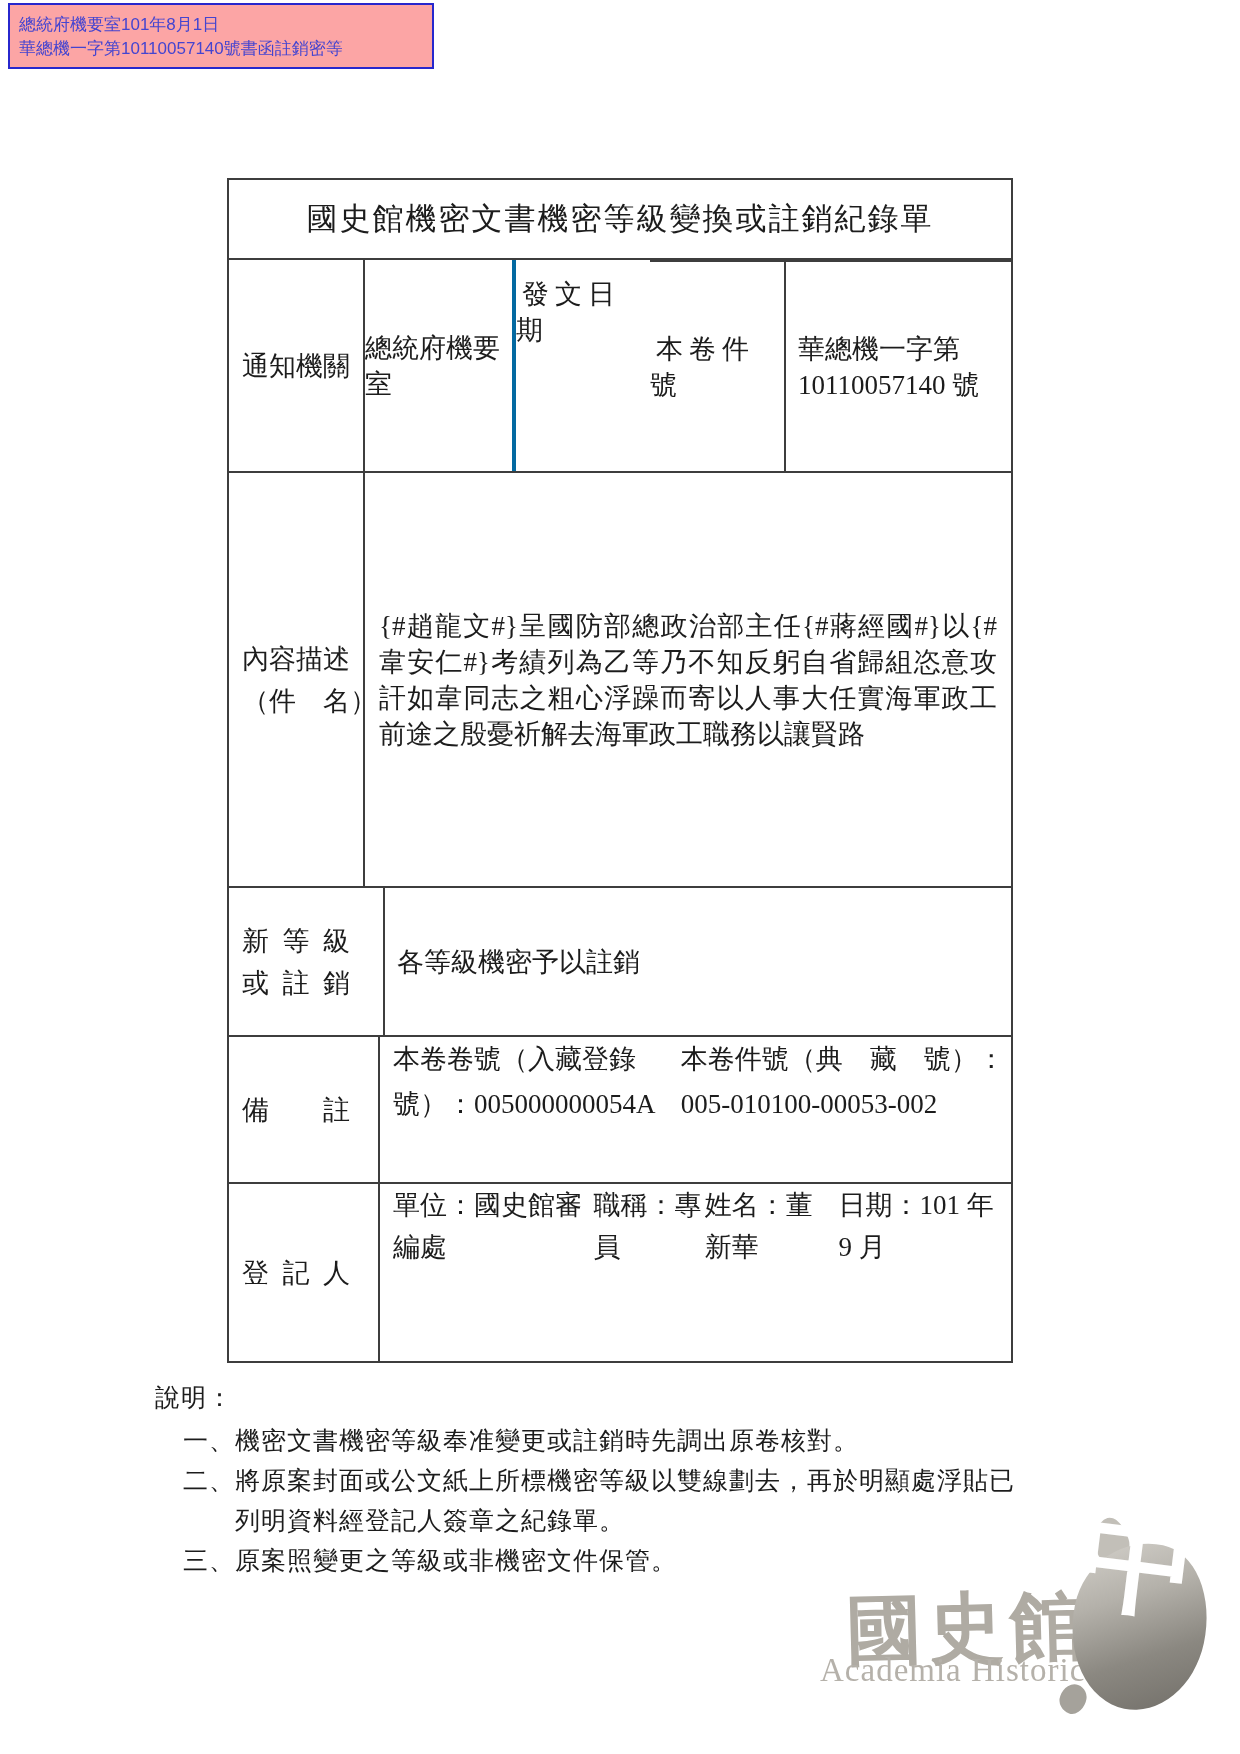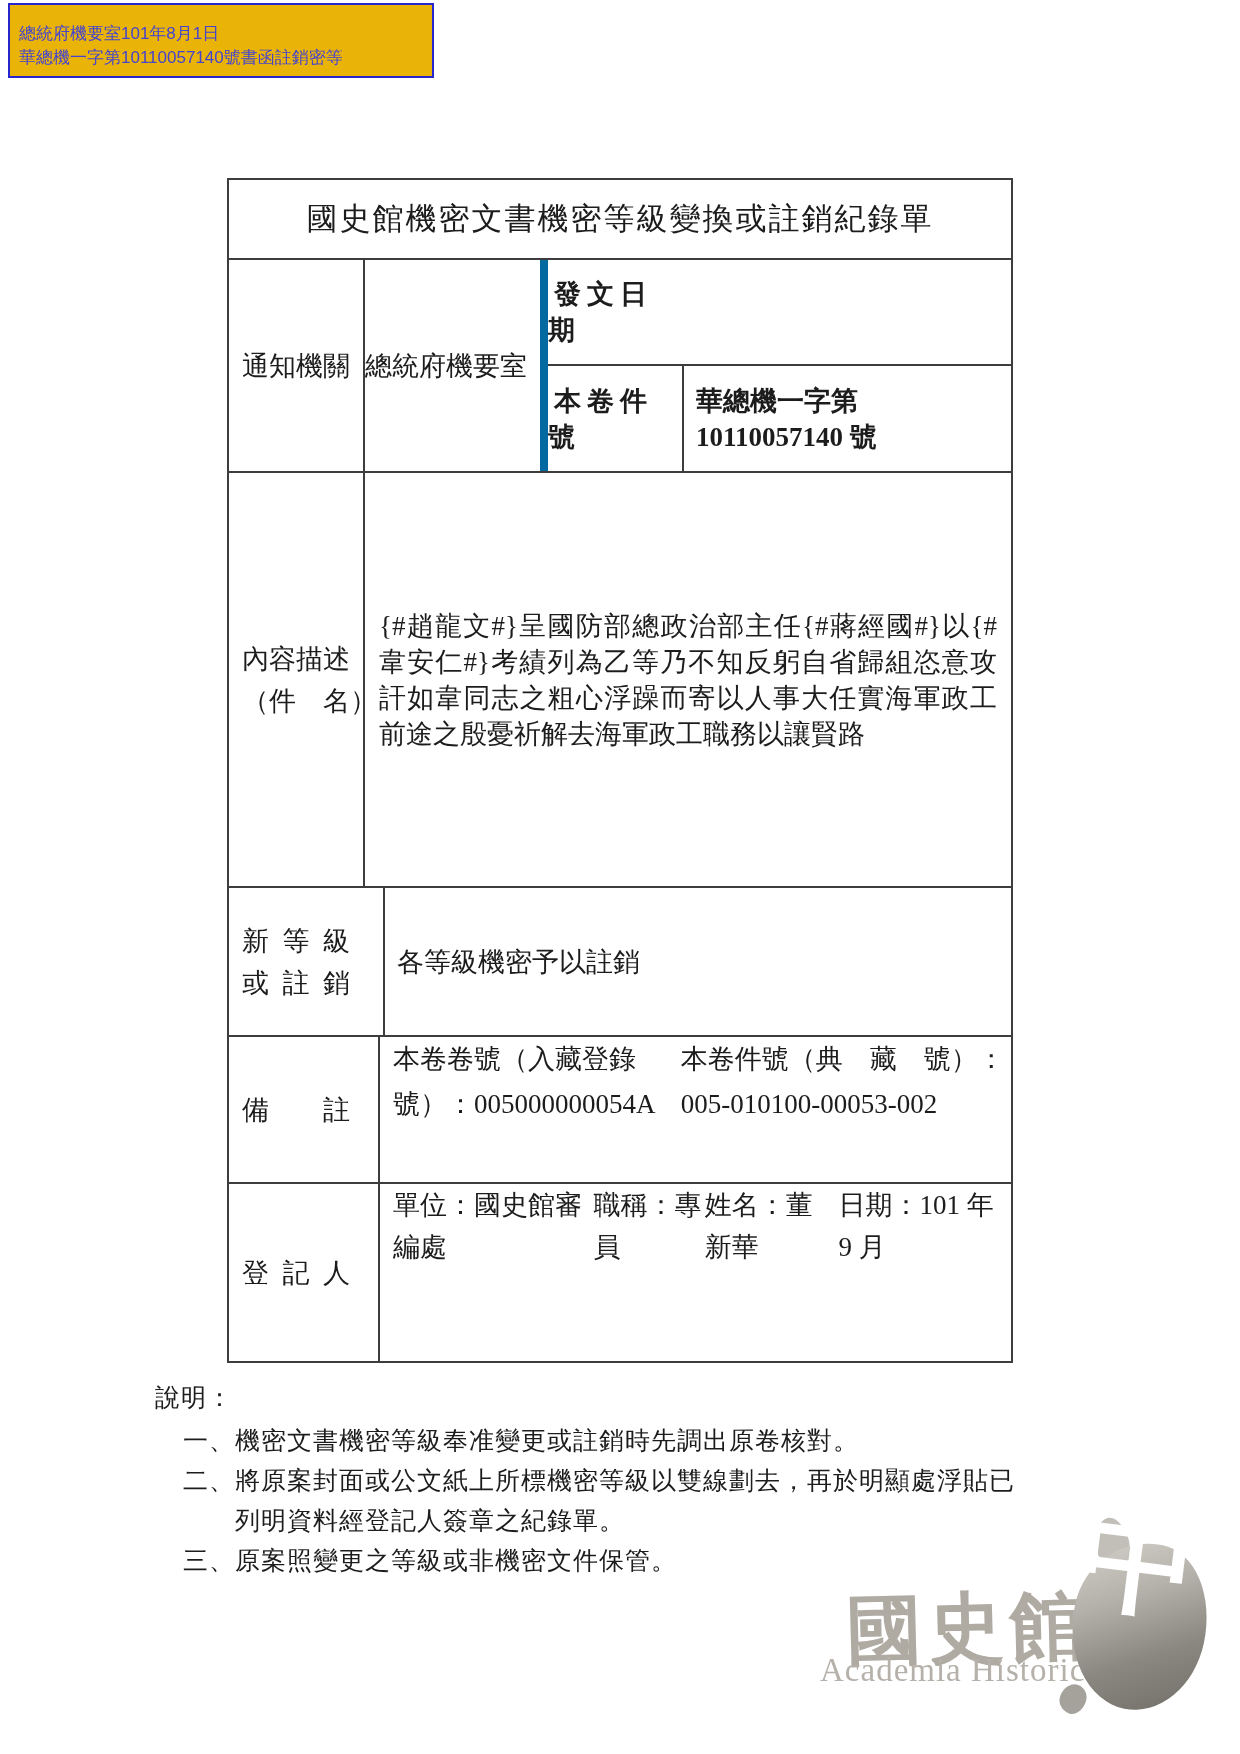--- a/index.html
+++ b/index.html
@@ -4,43 +4,43 @@
 <style>
   html,body{margin:0;padding:0;}
   body{
     width:1240px;height:1754px;position:relative;background:#ffffff;
     font-family:"Liberation Serif","DejaVu Serif",serif;color:#1c1c1c;
     overflow:hidden;
   }
   
   .stamp{
     position:absolute;left:8px;top:3px;width:404px;
-    border:2px solid #2727cd;padding:17px 9px 6px 9px;
+    border:2px solid #2727cd;padding:8px 9px 6px 9px;
     font-family:"Liberation Sans","DejaVu Sans",sans-serif;
     font-size:17px;line-height:24px;color:#4444d0;white-space:nowrap;
-    background:#eab308;
+    background:#fca5a5;
   }
   
   .tbl{
     position:absolute;left:227px;top:178px;width:786px;height:1185px;
     border:2px solid #3d3d3d;box-sizing:border-box;background:#fff;
     display:flex;flex-direction:column;font-size:27px;
   }
   .trow{display:flex;box-sizing:border-box;border-top:2px solid #3d3d3d;min-height:0;}
   .trow:first-child{border-top:none;}
   .tcell{box-sizing:border-box;border-left:2px solid #3d3d3d;min-width:0;
     display:flex;align-items:center;}
   .tcell:first-child{border-left:none;}
   .label-cell{justify-content:center;padding:0 13px;}
   .spread{display:flex;justify-content:space-between;width:100%;}
   .lblcol{display:flex;flex-direction:column;gap:8px;width:100%;line-height:34px;}
   .title-row{height:78px;align-items:center;justify-content:center;
     font-size:31px;letter-spacing:2px;display:flex;}
   .val{padding-left:12px;}
-  .sub{flex:1;display:flex;flex-direction:column;border-left:8px solid #0369a1;font-weight:bold;}
+  .sub{flex:1;display:flex;border-left:4px solid #0369a1;}
   .subrow{display:flex;flex:1;box-sizing:border-box;border-top:2px solid #3d3d3d;min-height:0;}
   .subrow:first-child{border-top:none;}
   .sublabel{width:134px;flex:none;display:flex;align-items:center;justify-content:center;
     letter-spacing:6px;text-indent:6px;box-sizing:border-box;}
   .subval{flex:1;display:flex;align-items:center;border-left:2px solid #3d3d3d;
     box-sizing:border-box;padding-left:12px;}
   .content-text{
     display:block;line-height:36px;text-align:justify;padding:0 14px;
     align-self:center;width:100%;box-sizing:border-box;
   }
@@ -97,21 +97,21 @@
 
   <div class="trow" style="height:213px;flex:none;">
     <div class="tcell label-cell" style="width:134px;flex:none;">
       <span class="spread">
           <span>通</span>
           <span>知</span>
           <span>機</span>
           <span>關</span>
         </span>
     </div>
-    <div class="tcell" style="width:177px;flex:none;justify-content:flex-start;">
+    <div class="tcell" style="width:149px;flex:none;justify-content:center;">
       <span>總統府機要室</span>
     </div>
     <div class="sub">
       <div class="subrow" style="height:104px;flex:none;">
         <div class="sublabel">發文日期</div>
       </div>
       <div class="subrow">
         <div class="sublabel">本卷件號</div>
         <div class="subval">華總機一字第 10110057140 號</div>
       </div>

